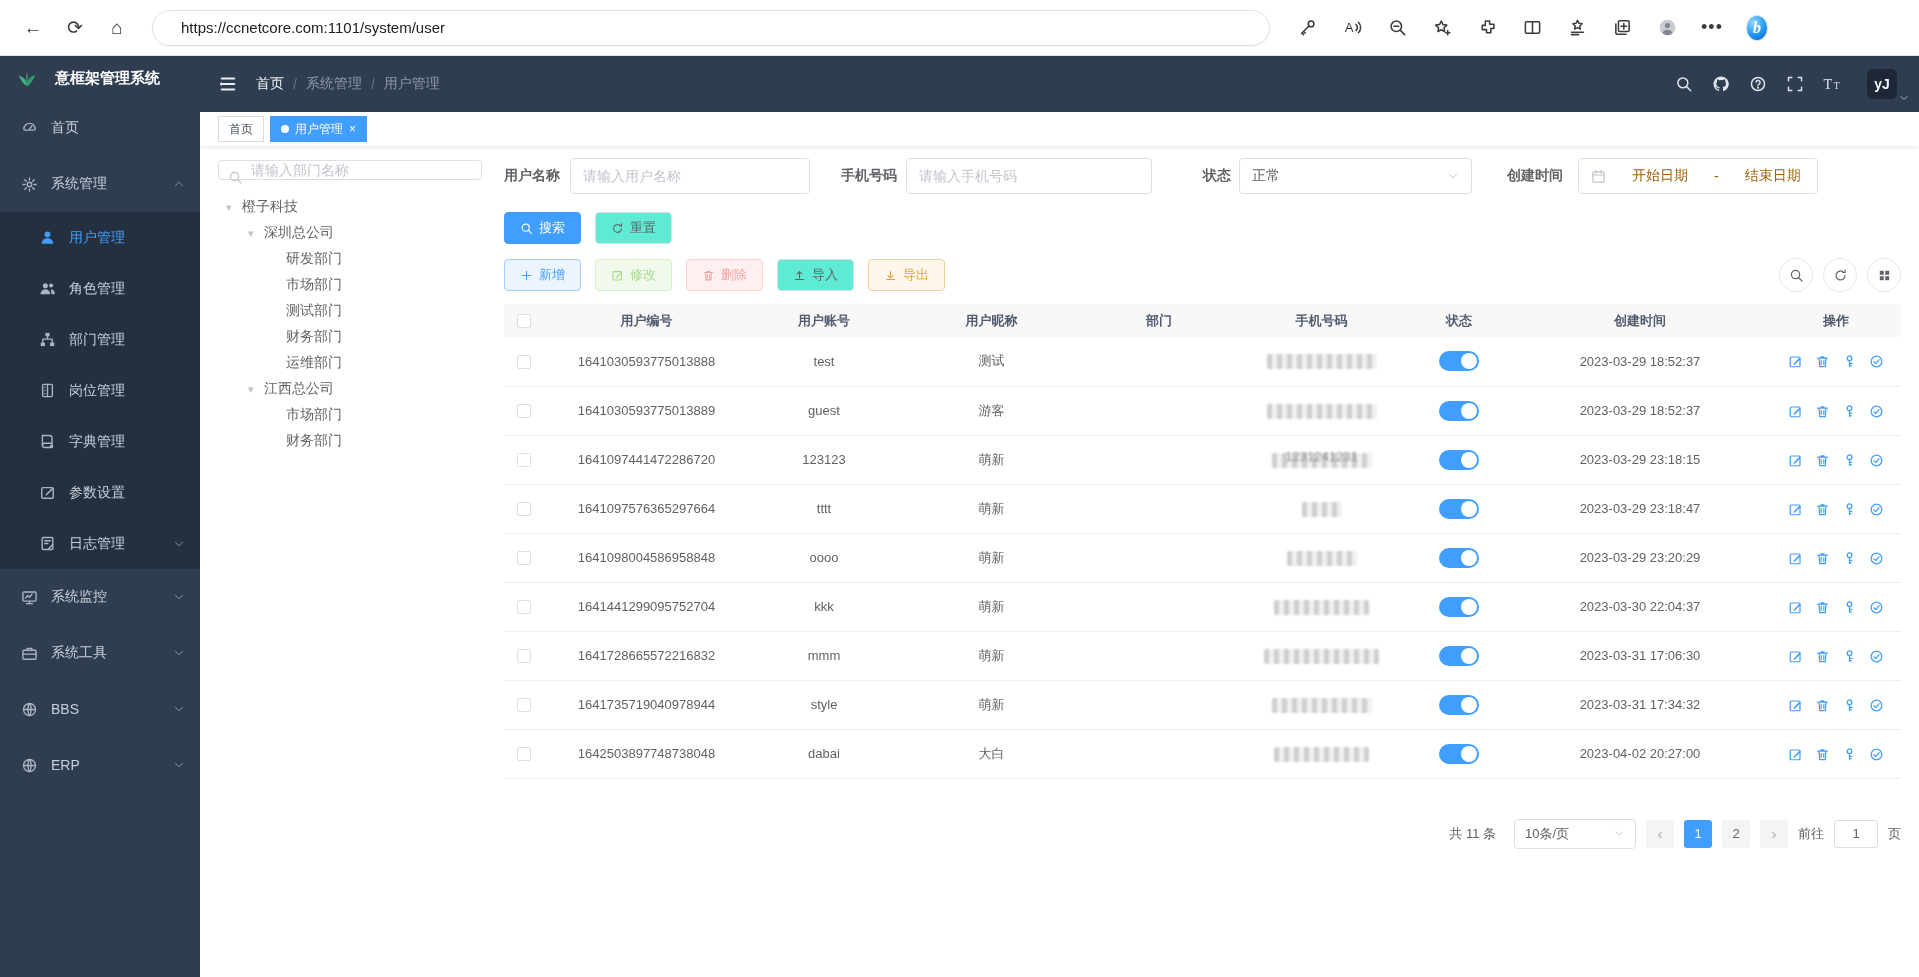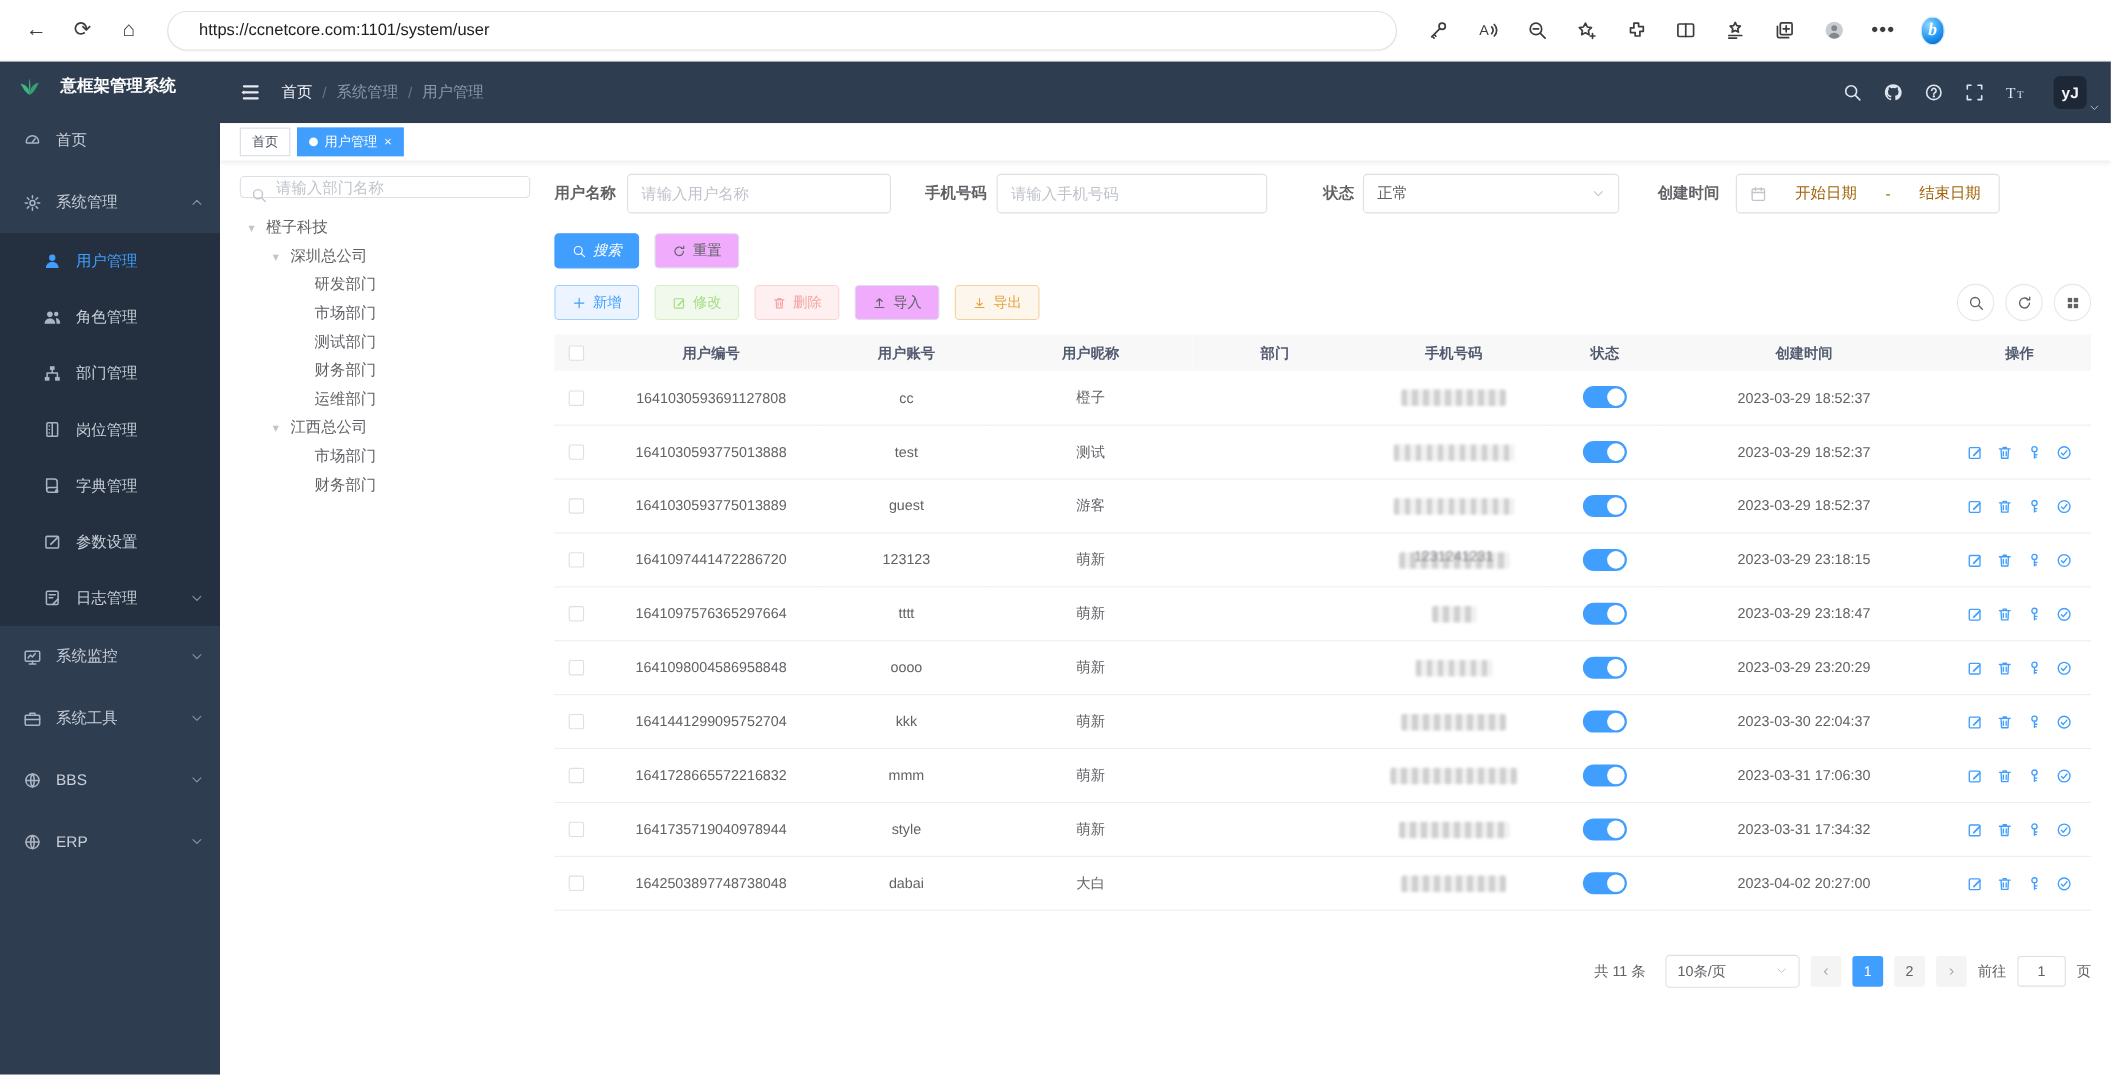--- a/index.html
+++ b/index.html
@@ -98,24 +98,24 @@
   .sel-box { height: 36px; border: 1px solid #dcdfe6; border-radius: 4px; display: flex; align-items: center;
     padding: 0 12px; font-size: 14px; color: #606266; cursor: pointer; }
   .sel-box .chev { margin-left: auto; color: #c0c4cc; }
   .sel-box .chev svg { width: 12px; height: 12px; }
   .date-range { height: 36px; border: 1px solid #dcdfe6; border-radius: 4px; display: flex; align-items: center;
     padding: 0 12px; font-size: 14px; color: #a16207; gap: 26px; cursor: pointer; }
   .date-range svg { width: 15px; height: 15px; color: #c0c4cc; }
 
   .btn-row { margin-top: 16px; display: flex; gap: 14px; }
   .btn { height: 32px; border-radius: 4px; border: 1px solid; font-size: 13px; padding: 0 15px;
-    display: inline-flex; align-items: center; gap: 6px; cursor: pointer; background: #f0abfc;
+    display: inline-flex; align-items: center; gap: 6px; cursor: pointer; background: #5eead4;
     font-family: "Liberation Sans", "DejaVu Sans", sans-serif; }
   .btn svg { width: 13px; height: 13px; }
-  .btn-primary-solid { background: #409eff; border-color: #409eff; color: #fff; font-style: italic; }
+  .btn-primary-solid { background: #409eff; border-color: #409eff; color: #fff; }
   .btn-plain { border-color: #dcdfe6; color: #606266; }
   .btn-primary { background: #ecf5ff; border-color: #a0cfff; color: #409eff; }
   .btn-success { background: #f0f9eb; border-color: #d8efc8; color: #a4dd85; }
   .btn-danger  { background: #fef0f0; border-color: #fbd3d3; color: #f5a3a3; }
   .btn-warning { background: #fdf6ec; border-color: #f3d19e; color: #e6a23c; }
 
   .toolbar-row { margin-top: 14px; display: flex; align-items: center; gap: 14px; }
   .toolbar-right { margin-left: auto; display: flex; gap: 10px; }
   .circle-btn { width: 34px; height: 34px; border-radius: 50%; border: 1px solid #e4e7ed;
     display: flex; align-items: center; justify-content: center; color: #606266; cursor: pointer; background: #fff; }
@@ -656,31 +656,20 @@
                 <th>部门</th>
                 <th>手机号码</th>
                 <th>状态</th>
                 <th>创建时间</th>
                 <th>操作</th>
               </tr>
             </thead>
           <tbody id="table-body">
               <tr>
                 <td><span class="cbx"></span></td>
-                <td>1641030593691127808</td>
-                <td>cc</td>
-                <td>橙子</td>
-                <td></td>
-                <td><span class="blur-bar" style="width:95px"></span></td>
-                <td><span class="switch"></span></td>
-                <td>2023-03-29 18:52:37</td>
-                <td></td>
-              </tr>
-              <tr>
-                <td><span class="cbx"></span></td>
                 <td>1641030593775013888</td>
                 <td>test</td>
                 <td>测试</td>
                 <td></td>
                 <td><span class="blur-bar" style="width:110px"></span></td>
                 <td><span class="switch"></span></td>
                 <td>2023-03-29 18:52:37</td>
                 <td><span class="action-btn">
                     <svg viewBox="0 0 16 16">
                       <rect x="2.4" y="3.2" width="10.4" height="10.4" rx="1" fill="none" stroke="currentColor" stroke-width="1.3" stroke-linecap="round" stroke-linejoin="round"></rect>

